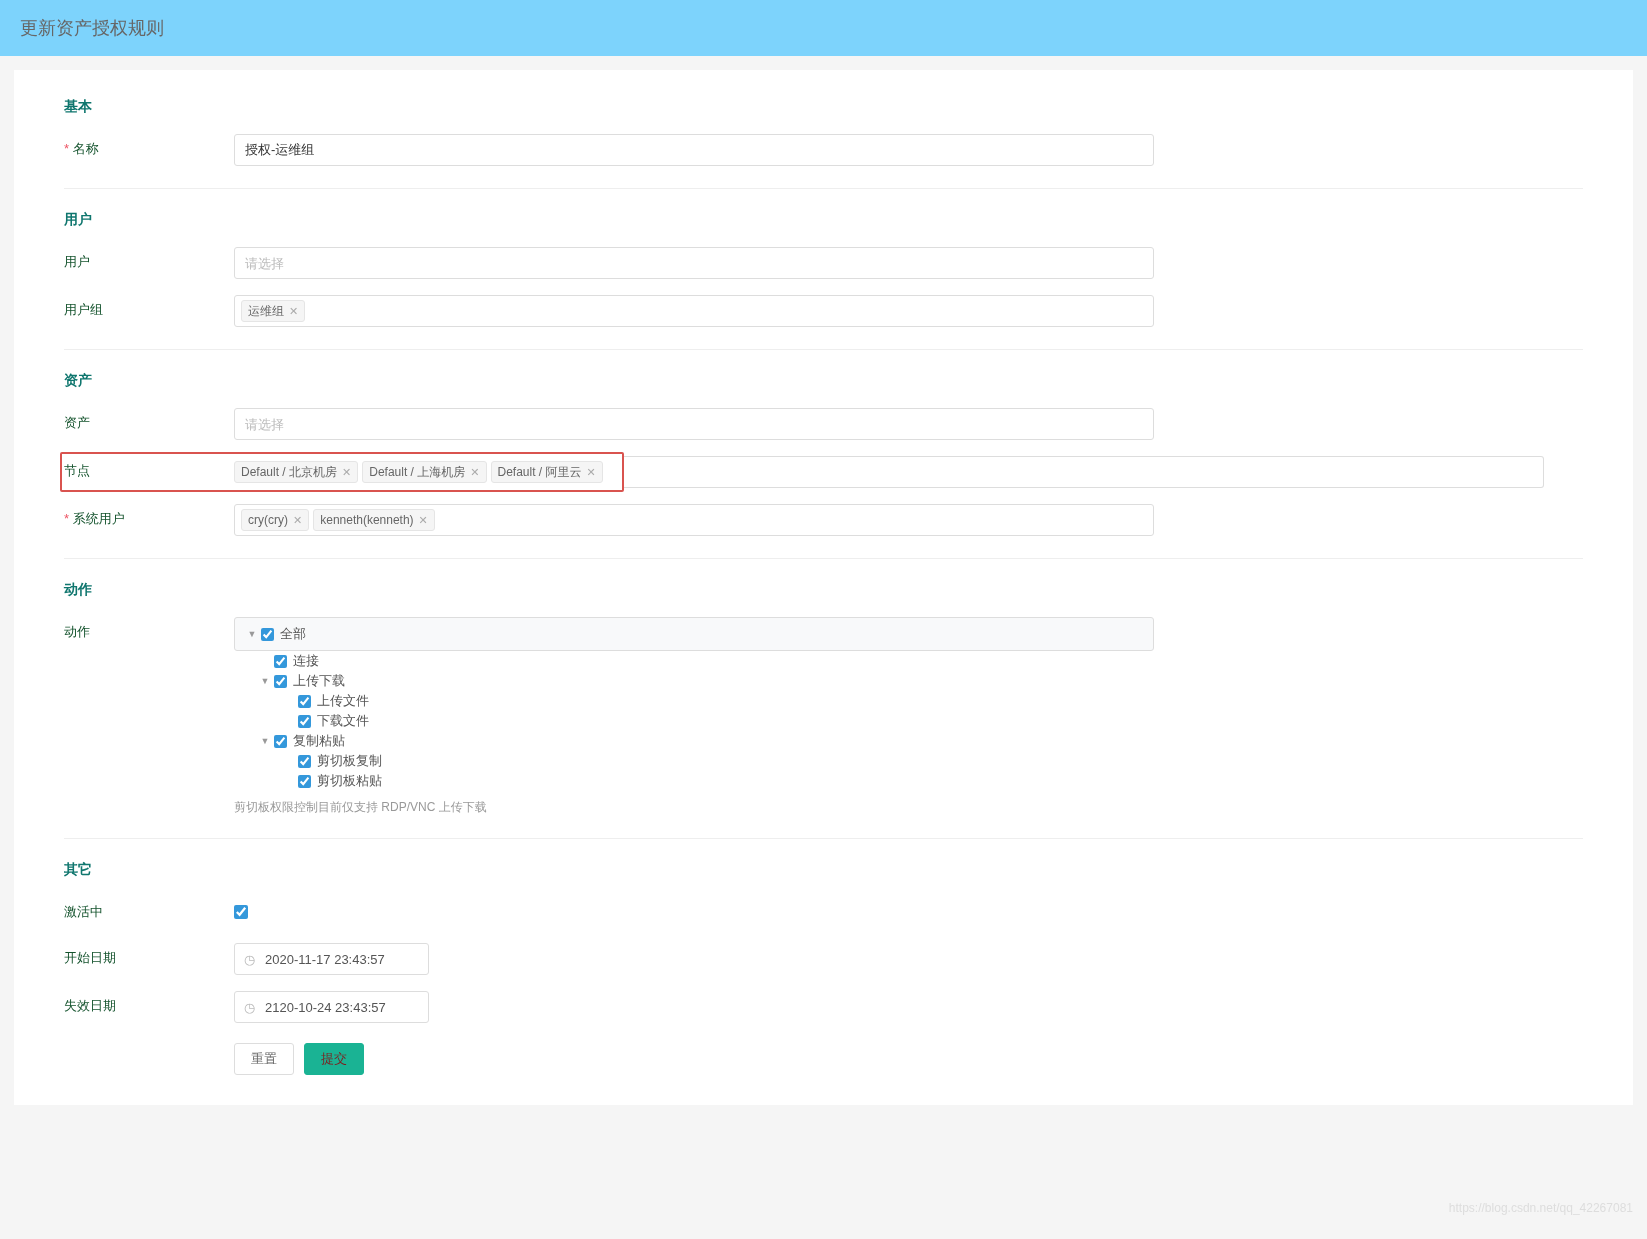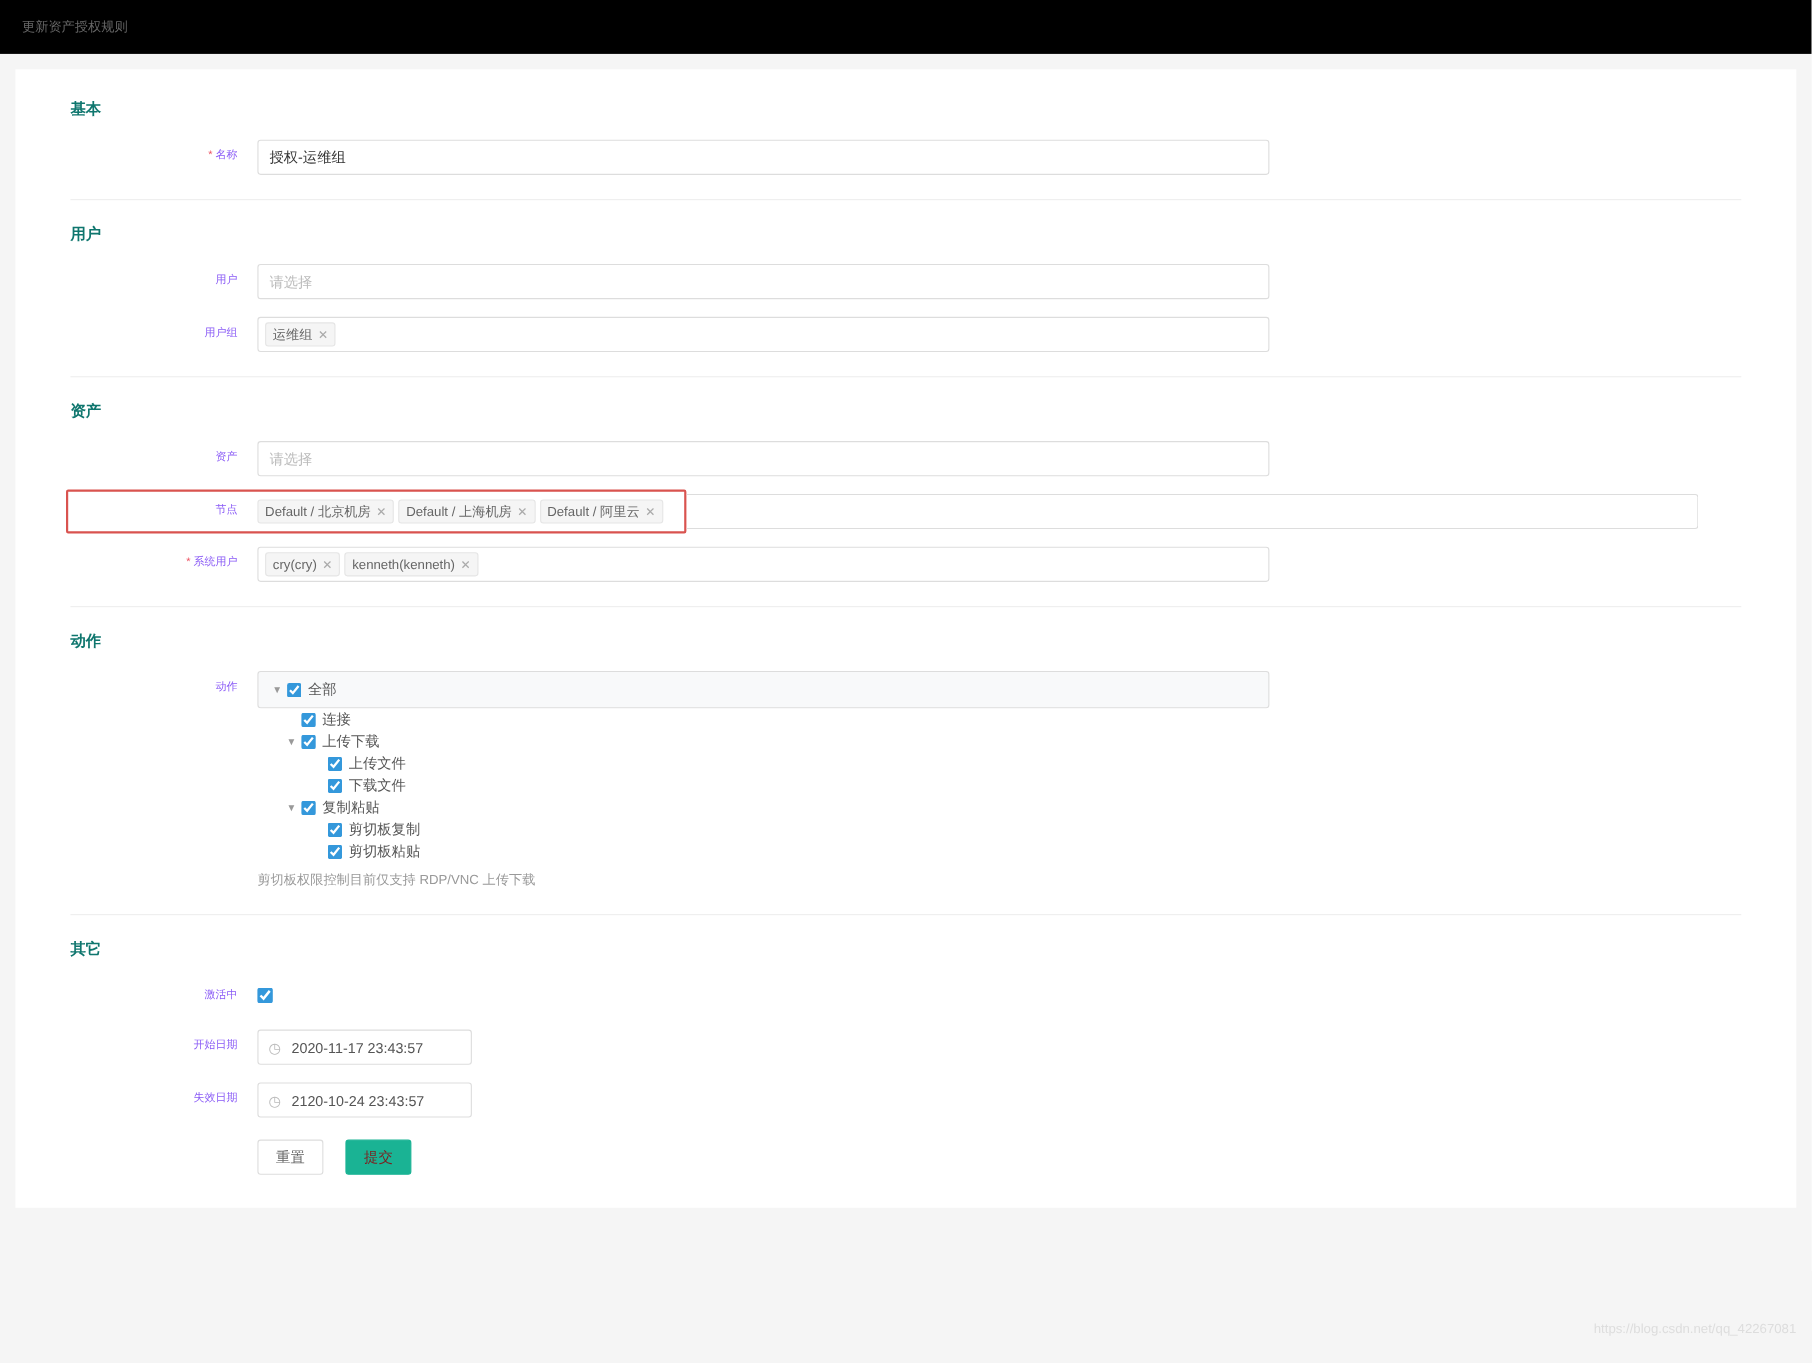--- a/index.html
+++ b/index.html
@@ -1,41 +1,41 @@
 <!DOCTYPE html>
 <html><head>
   <meta charset="utf-8">
   <style>
     * { box-sizing: border-box; margin: 0; padding: 0; }
     body { font-family: -apple-system, BlinkMacSystemFont, "Segoe UI", sans-serif; background: #f5f5f5; font-size: 13px; color: #333; }
-    .page-header { background: #000000; padding: 16px 20px; color: #666; font-size: 12px; }
+    .page-header { background: #7dd3fc; padding: 16px 20px; color: #666; font-size: 18px; }
     .main-card { background: #fff; margin: 14px; padding: 20px 50px 30px 50px; }
     .section-title { font-size: 14px; font-weight: 600; color: #0f766e; margin-bottom: 18px; margin-top: 8px; }
     .form-row { display: flex; align-items: flex-start; margin-bottom: 16px; }
-    .form-label { width: 170px; text-align: right; padding-right: 18px; color: #8b5cf6; font-size: 10px; line-height: 30px; flex-shrink: 0; }
+    .form-label { width: 170px; text-align: left; padding-right: 18px; color: #14532d; font-size: 13px; line-height: 30px; flex-shrink: 0; }
     .required::before { content: '* '; color: #ed5565; }
     .form-control-wrap { flex: 1; max-width: 920px; }
     .form-input { width: 100%; height: 32px; border: 1px solid #ddd; border-radius: 3px; padding: 0 10px; font-size: 13px; color: #333; outline: none; }
     .form-input::placeholder { color: #bbb; }
     .tag-input { width: 100%; min-height: 32px; border: 1px solid #ddd; border-radius: 3px; padding: 3px 6px; display: flex; flex-wrap: wrap; align-items: center; gap: 4px; }
     .tag { display: inline-flex; align-items: center; background: #f5f5f5; border: 1px solid #e5e5e5; border-radius: 3px; padding: 1px 6px; font-size: 12px; color: #666; height: 22px; }
     .tag-close { margin-left: 5px; color: #aaa; cursor: pointer; font-size: 11px; }
     .divider { border: none; border-top: 1px solid #eee; margin: 22px 0; }
     .tree-container { width: 100%; border: 1px solid #ddd; background: #f8f9fa; border-radius: 3px; padding: 6px 10px; }
     .tree-node { display: flex; align-items: center; line-height: 20px; font-size: 13px; color: #555; }
     .tree-caret { width: 14px; display: inline-flex; justify-content: center; color: #999; font-size: 9px; cursor: pointer; }
     .tree-checkbox { width: 13px; height: 13px; margin: 0 6px 0 2px; accent-color: #3498db; }
     .tree-children { padding-left: 24px; background: #fff; }
     .tree-root { background: #f8f9fa; }
     .help-text { font-size: 12px; color: #999; margin-top: 8px; }
     .checkbox-single { width: 14px; height: 14px; accent-color: #3498db; margin-top: 8px; }
     .date-input { width: 195px; height: 32px; border: 1px solid #ddd; border-radius: 3px; padding: 0 10px 0 30px; font-size: 13px; color: #555; position: relative; display: flex; align-items: center; }
     .date-icon { position: absolute; left: 9px; color: #bbb; font-size: 13px; }
     .textarea { width: 100%; height: 50px; border: 1px solid #ddd; border-radius: 3px; padding: 6px 10px; font-size: 13px; resize: vertical; outline: none; }
-    .btn-row { margin-left: 170px; margin-top: 20px; display: flex; gap: 20px; }
+    .btn-row { margin-left: 170px; margin-top: 20px; display: flex; gap: 10px; }
     .btn { height: 32px; padding: 0 16px; border-radius: 3px; font-size: 13px; cursor: pointer; border: 1px solid transparent; }
     .btn-default { background: #fff; border-color: #ddd; color: #666; }
     .btn-primary { background: #1ab394; border-color: #1ab394; color: #7f1d1d; }
     .watermark { position: fixed; bottom: 24px; right: 14px; color: #ddd; font-size: 12px; }
     .highlight-box { border: 2px solid #d9534f; border-radius: 2px; padding: 2px; margin: -4px; }
   </style>
 </head>
 <body>
 
 <div class="page-header">

